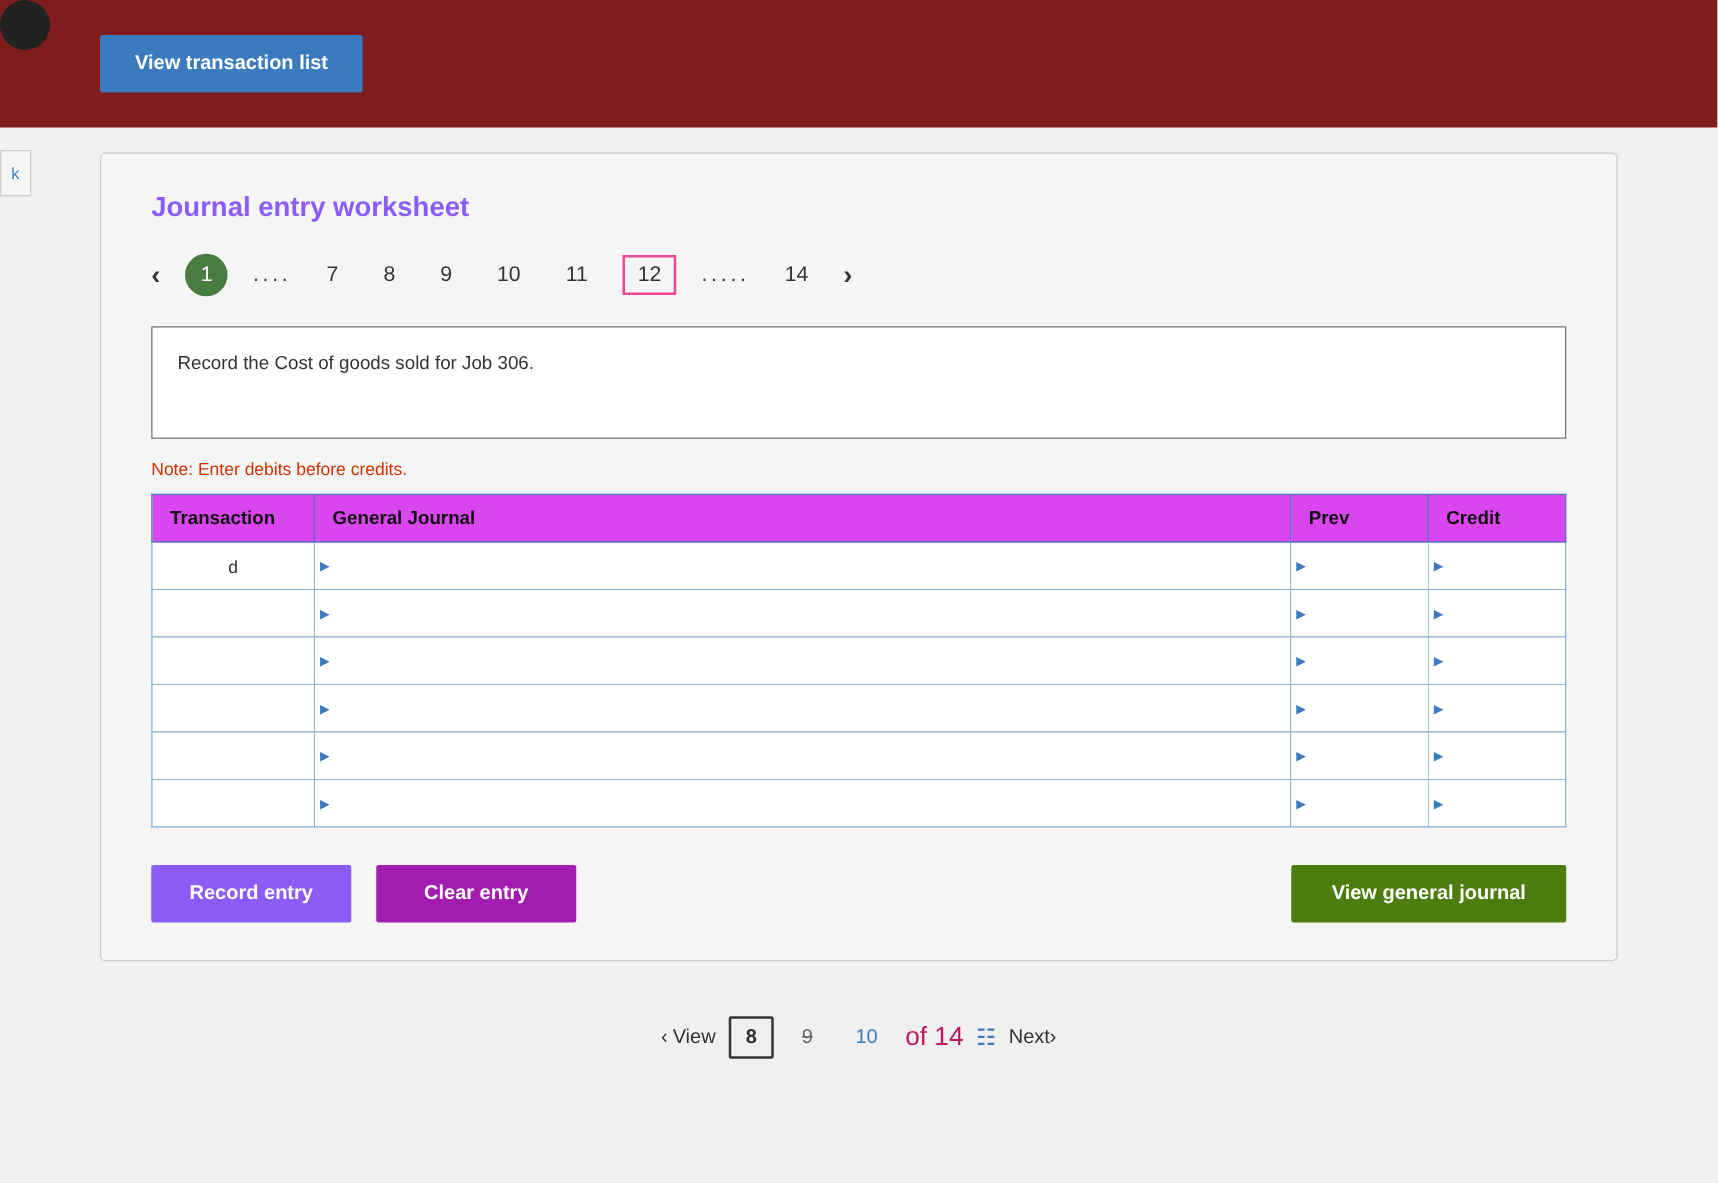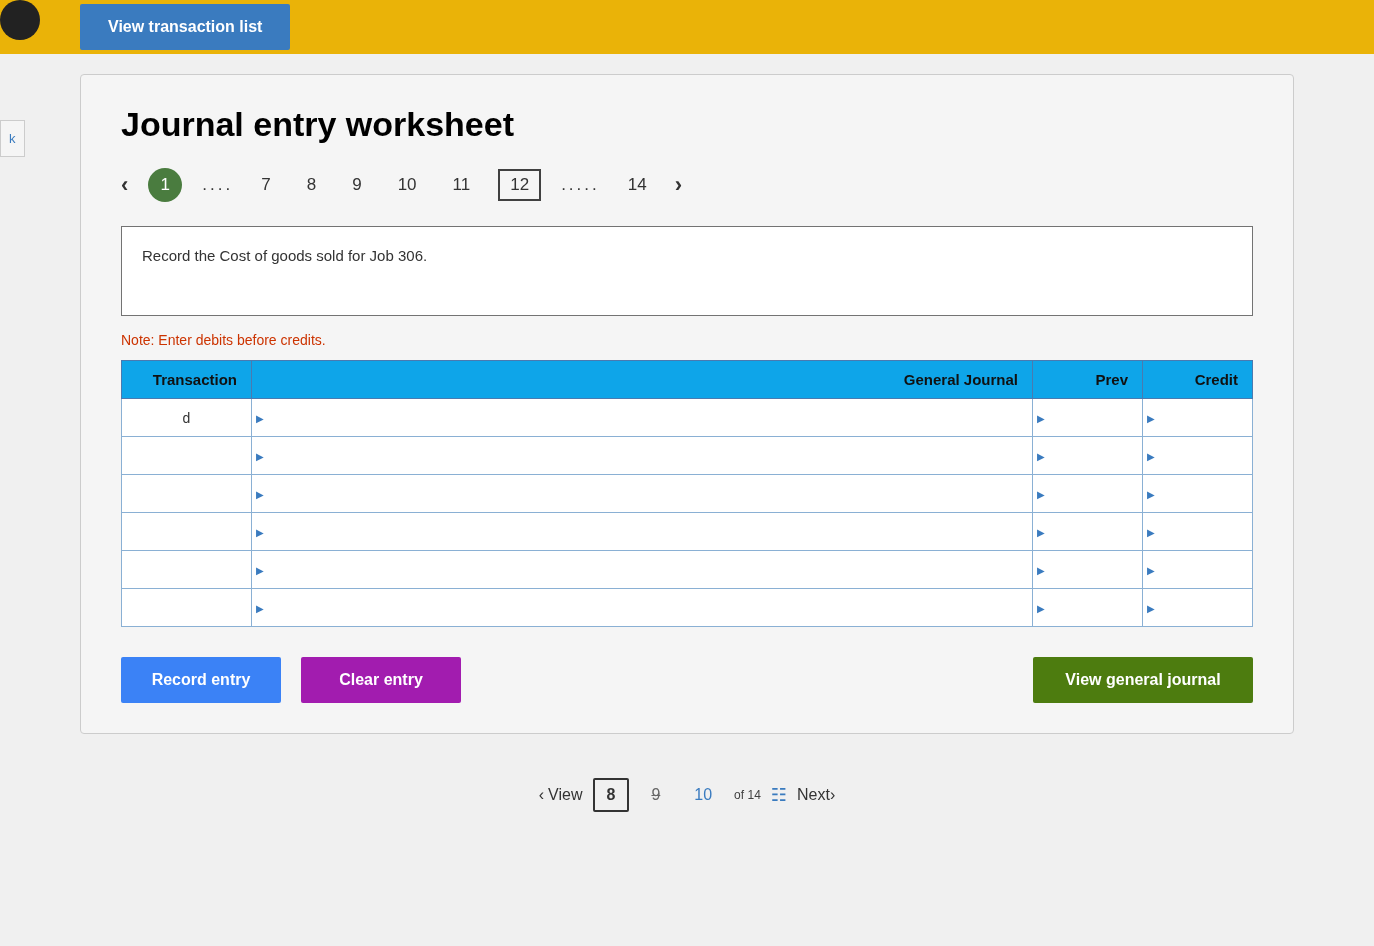--- a/index.html
+++ b/index.html
@@ -4,22 +4,22 @@
   <style>
     * { box-sizing: border-box; margin: 0; padding: 0; }
     body {
       font-family: Arial, sans-serif;
       background: #f0f0f0;
       min-height: 946px;
       position: relative;
     }
 
     .top-bar {
-      background: #eab308;
-      padding: 4px 80px;
+      background: #7f1d1d;
+      padding: 28px 80px;
       display: flex;
       align-items: flex-start;
     }
 
     .view-transaction-btn {
       background: #3a7bbf;
       color: white;
       border: none;
       padding: 14px 28px;
       font-size: 16px;
@@ -33,23 +33,23 @@
     }
 
     .worksheet-card {
       background: #f5f5f5;
       border: 1px solid #ccc;
       border-radius: 4px;
       padding: 30px 40px;
     }
 
     .worksheet-title {
-      font-size: 34px;
-      font-weight: bold;
-      color: #000000;
+      font-size: 22px;
+      font-weight: bold;
+      color: #8b5cf6;
       margin-bottom: 24px;
     }
 
     .pagination-nav {
       display: flex;
       align-items: center;
       gap: 20px;
       margin-bottom: 24px;
       font-size: 17px;
       color: #333;
@@ -75,21 +75,21 @@
       color: white;
       border-radius: 50%;
       width: 34px;
       height: 34px;
       display: flex;
       align-items: center;
       justify-content: center;
     }
 
     .page-num.selected {
-      border: 2px solid #404040;
+      border: 2px solid #ec4899;
       padding: 4px 10px;
     }
 
     .dots {
       color: #333;
       letter-spacing: 3px;
     }
 
     .description-box {
       background: white;
@@ -107,26 +107,26 @@
       margin-bottom: 12px;
     }
 
     .journal-table {
       width: 100%;
       border-collapse: collapse;
       margin-bottom: 30px;
     }
 
     .journal-table th {
-      background: #0ea5e9;
+      background: #d946ef;
       color: #111;
       font-weight: bold;
       padding: 10px 14px;
       border: 1px solid #4a7ab0;
-      text-align: right;
+      text-align: left;
       font-size: 15px;
     }
 
     .journal-table th.transaction-col {
       width: 130px;
     }
 
     .journal-table th.general-col {
       width: auto;
     }
@@ -175,21 +175,21 @@
       background: transparent;
     }
 
     .button-row {
       display: flex;
       align-items: center;
       gap: 20px;
     }
 
     .record-btn {
-      background: #3b82f6;
+      background: #8b5cf6;
       color: white;
       border: none;
       padding: 14px 30px;
       font-size: 16px;
       font-weight: bold;
       cursor: pointer;
       border-radius: 2px;
       min-width: 160px;
     }
 
@@ -241,22 +241,22 @@
       color: #333;
       font-weight: bold;
     }
 
     .bottom-page-num.strikethrough {
       text-decoration: line-through;
       color: #666;
     }
 
     .of-total {
-      color: #404040;
-      font-size: 12px;
+      color: #be185d;
+      font-size: 21px;
     }
 
     .grid-icon {
       color: #3a7bbf;
       font-size: 18px;
       cursor: pointer;
     }
 
     .next-btn-bottom {
       color: #333;

